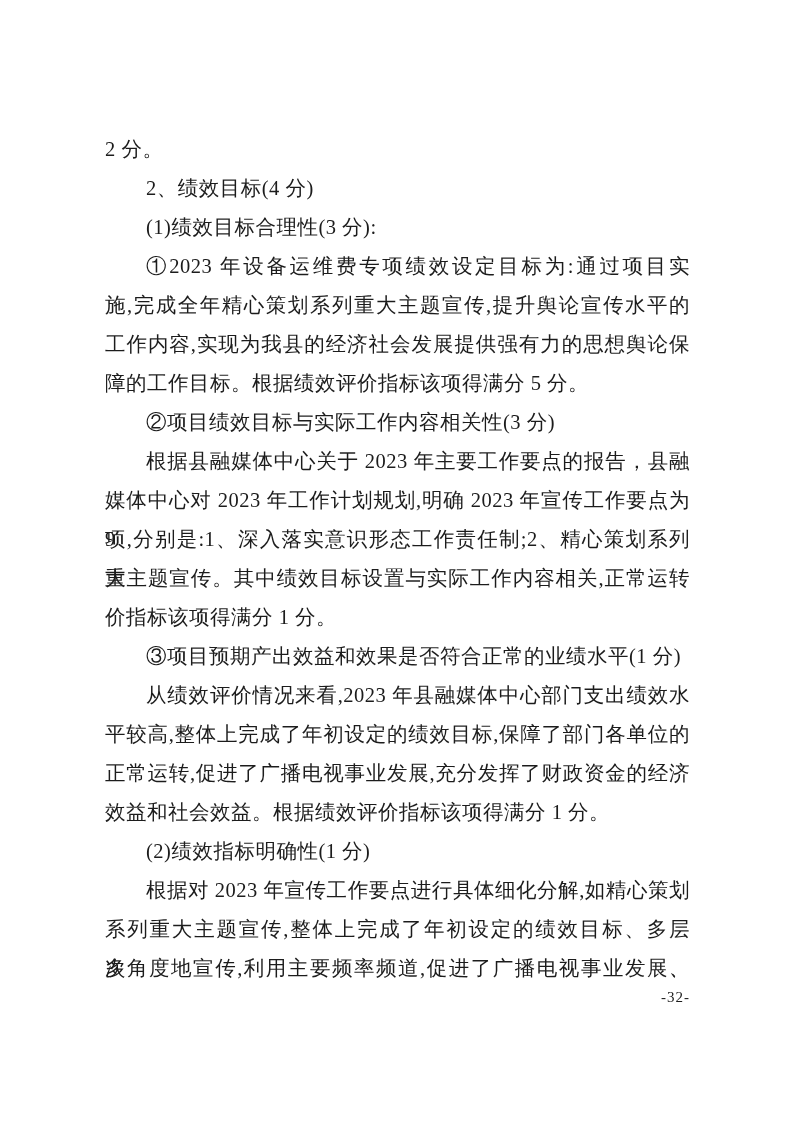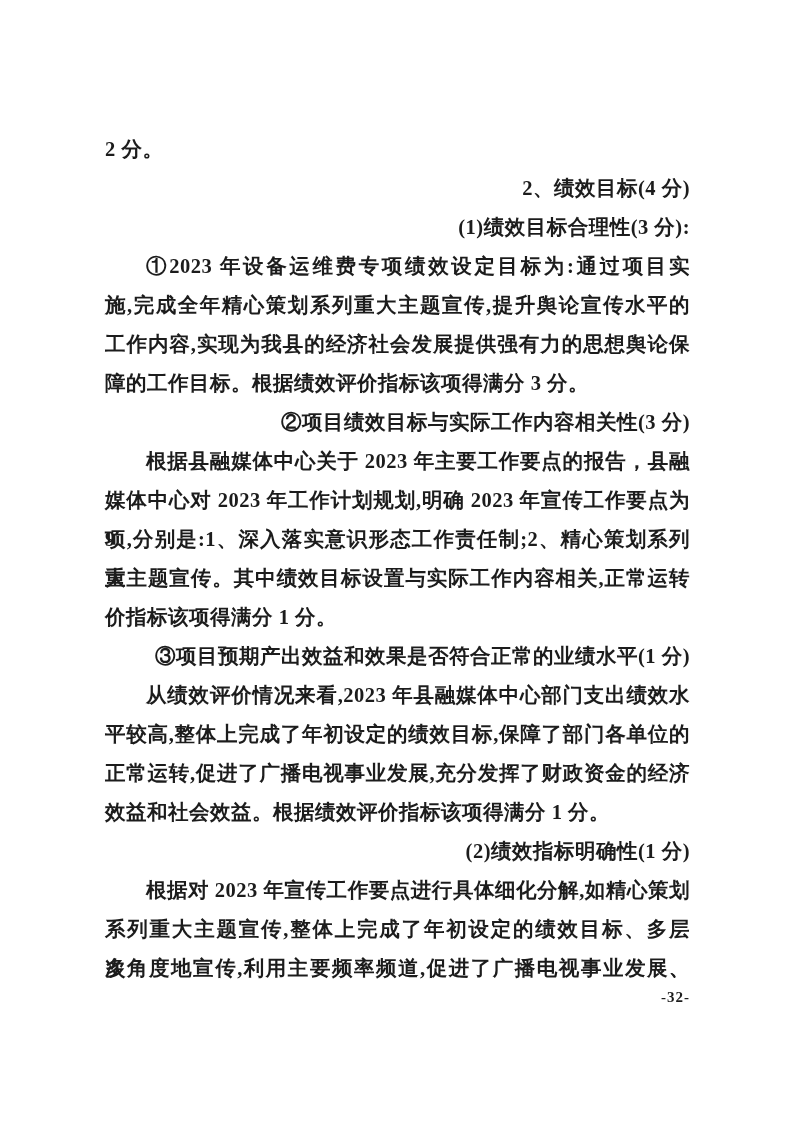--- a/index.html
+++ b/index.html
@@ -8,21 +8,20 @@
     background: #ffffff;
   }
   .page {
     position: relative;
     width: 793px;
     height: 1122px;
     background: #ffffff;
     overflow: hidden;
     font-family: "Liberation Serif", "DejaVu Serif", serif;
     color: #1c1c1c;
-    font-weight: bold;
   }
   .text-block {
     position: absolute;
     left: 105px;
     top: 130px;
     width: 585px;
   }
   .text-line {
     font-size: 20.5px;
     line-height: 39px;
@@ -32,21 +31,20 @@
     letter-spacing: 0.5px;
   }
   .text-line.justify {
     white-space: normal;
     text-align: justify;
     text-align-last: justify;
     text-justify: inter-character;
   }
   .text-line.indent {
     text-indent: 41px;
-    text-align: right;
   }
   .page-number {
     position: absolute;
     right: 103px;
     top: 978px;
     font-size: 15px;
     line-height: 39px;
     letter-spacing: 1px;
   }
 </style>
@@ -54,21 +52,21 @@
 <body>
 
 <div class="page">
   <div class="text-block" id="text-block">
       <div class="text-line">2 分。</div>
       <div class="text-line indent">2、绩效目标(4 分)</div>
       <div class="text-line indent">(1)绩效目标合理性(3 分):</div>
       <div class="text-line indent justify">①2023 年设备运维费专项绩效设定目标为:通过项目实</div>
       <div class="text-line justify">施,完成全年精心策划系列重大主题宣传,提升舆论宣传水平的</div>
       <div class="text-line justify">工作内容,实现为我县的经济社会发展提供强有力的思想舆论保</div>
-      <div class="text-line">障的工作目标。根据绩效评价指标该项得满分 3 分。</div>
+      <div class="text-line">障的工作目标。根据绩效评价指标该项得满分 5 分。</div>
       <div class="text-line indent">②项目绩效目标与实际工作内容相关性(3 分)</div>
       <div class="text-line indent justify">根据县融媒体中心关于 2023 年主要工作要点的报告，县融</div>
       <div class="text-line justify">媒体中心对 2023 年工作计划规划,明确 2023 年宣传工作要点为 9</div>
       <div class="text-line justify">项,分别是:1、深入落实意识形态工作责任制;2、精心策划系列重</div>
       <div class="text-line justify">大主题宣传。其中绩效目标设置与实际工作内容相关,正常运转</div>
       <div class="text-line">价指标该项得满分 1 分。</div>
       <div class="text-line indent">③项目预期产出效益和效果是否符合正常的业绩水平(1 分)</div>
       <div class="text-line indent justify">从绩效评价情况来看,2023 年县融媒体中心部门支出绩效水</div>
       <div class="text-line justify">平较高,整体上完成了年初设定的绩效目标,保障了部门各单位的</div>
       <div class="text-line justify">正常运转,促进了广播电视事业发展,充分发挥了财政资金的经济</div>

